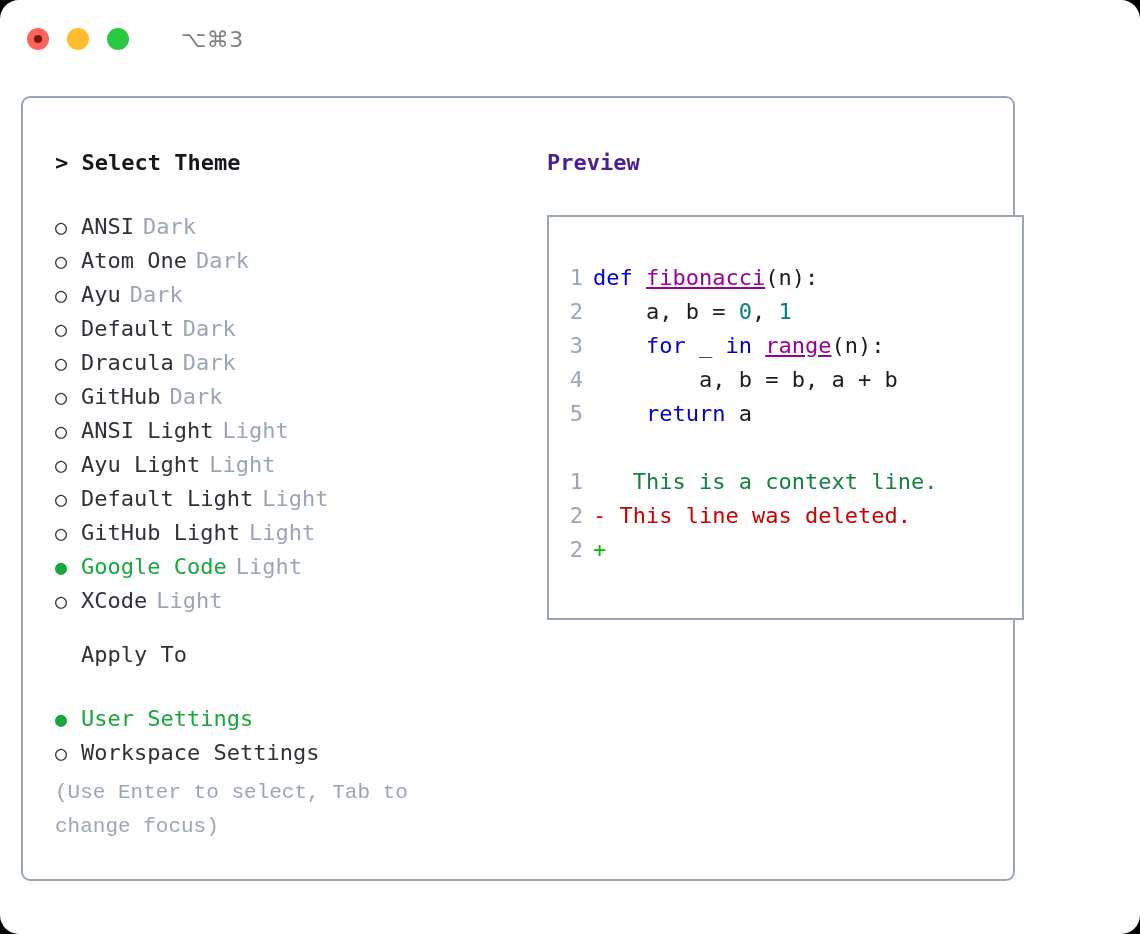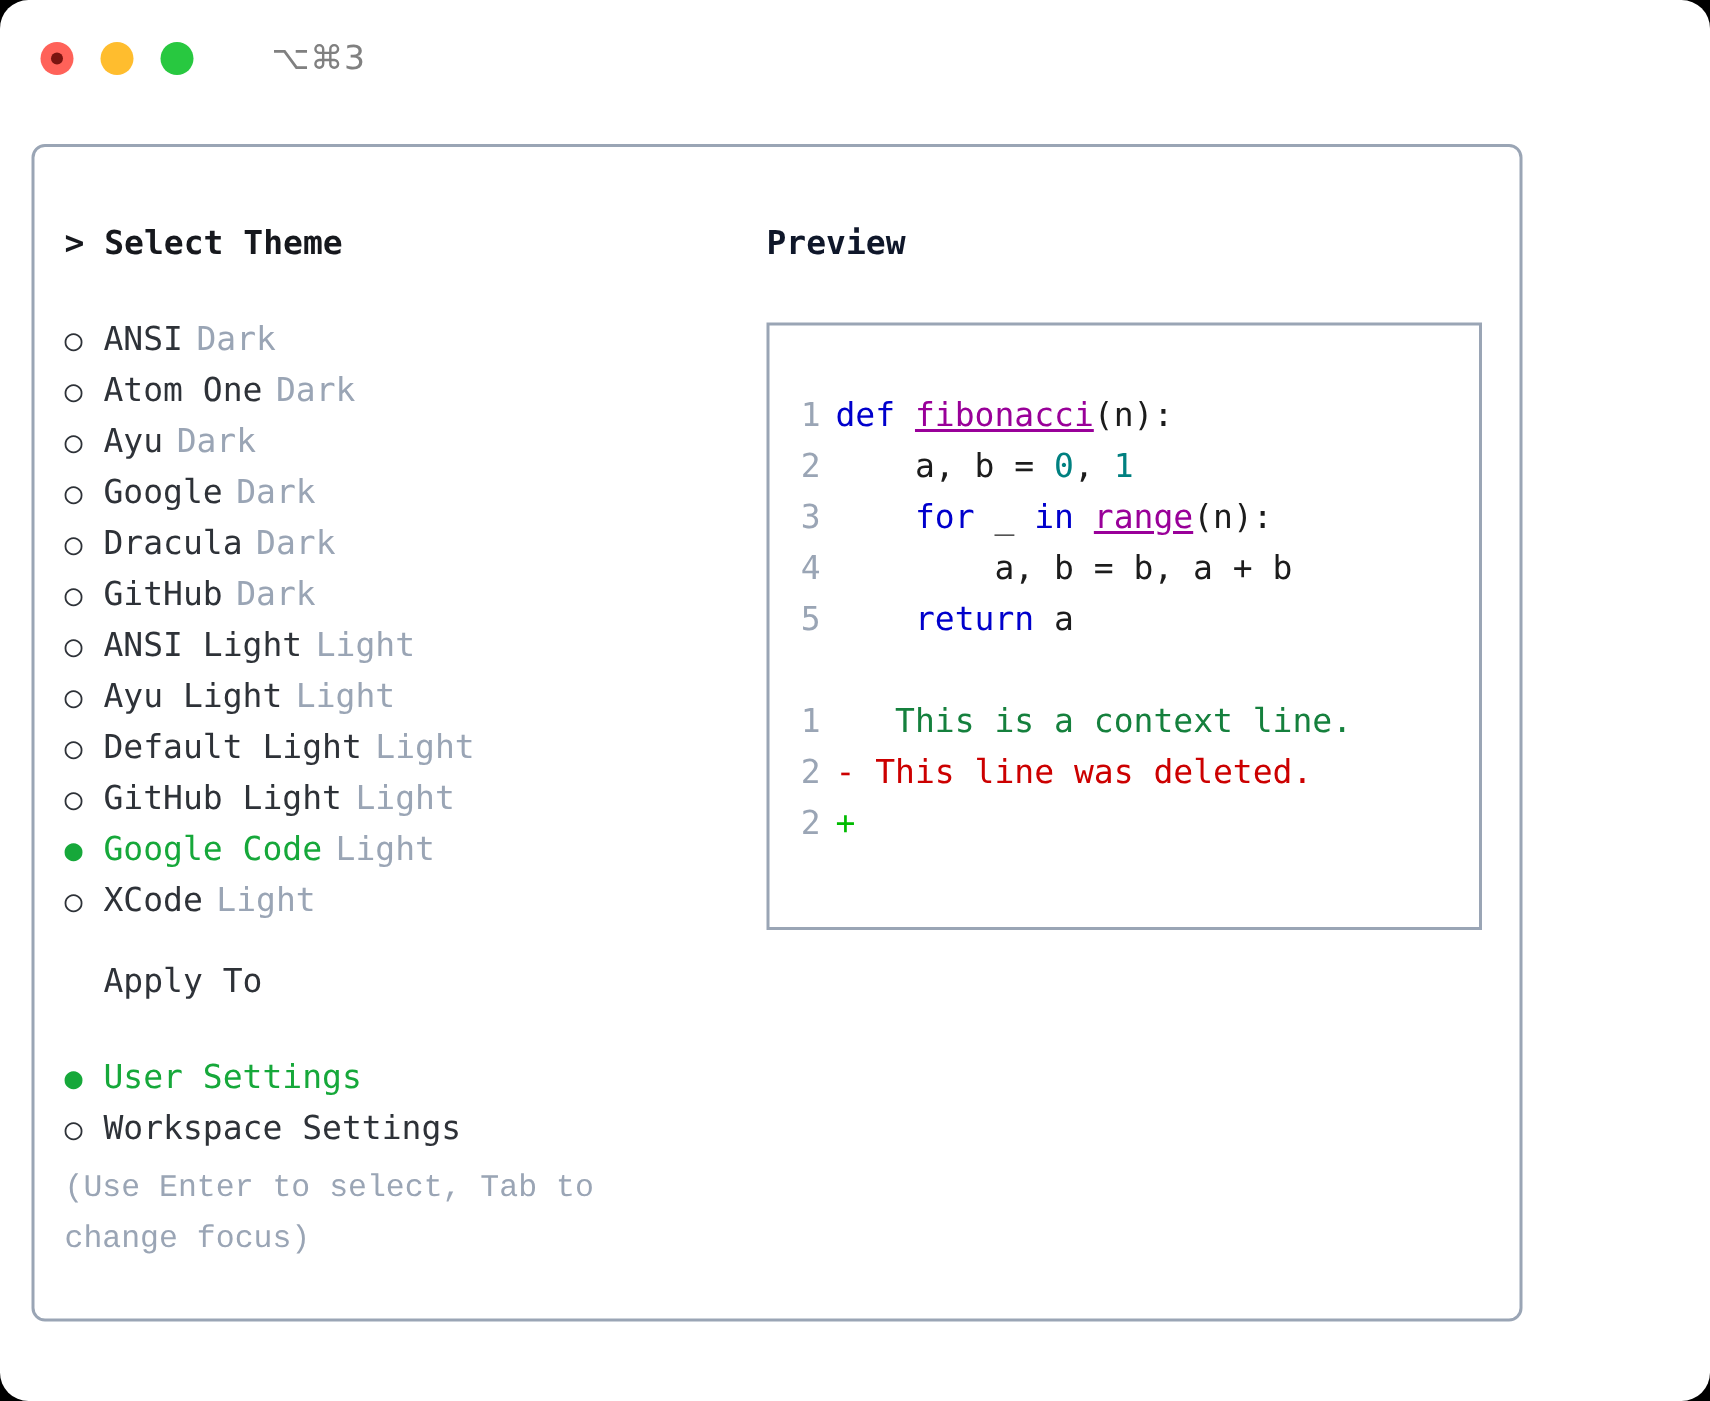--- a/index.html
+++ b/index.html
@@ -57,22 +57,23 @@
   .card {
     position: absolute;
     left: 21px; top: 96px;
     width: 994px; height: 785px;
     border: 2px solid #9aa5b5;
     border-radius: 9px;
     background: #ffffff;
   }
   .card-inner {
     display: flex;
-    padding: 48px 0 0 4px;
+    padding: 48px 0 0 16px;
     height: 100%;
+    gap: 24px;
   }
 
   
   .left-col {
     width: 468px;
     padding-left: 16px;
     flex: none;
   }
   .section-title {
     font-size: 22px;
@@ -125,21 +126,21 @@
   }
 
   
   .right-col {
     flex: 1;
     padding-left: 16px;
   }
   .preview-title {
     font-size: 22px;
     font-weight: bold;
-    color: #0f172a;
+    color: #4c1d95;
     line-height: 34px;
     height: 34px;
     white-space: pre;
   }
   .preview-box {
     margin-top: 35px;
     width: 477px;
     height: 405px;
     border: 2px solid #9aa5b5;
     background: #ffffff;
@@ -192,21 +193,21 @@
     <div class="card-inner">
 
       <div class="left-col">
 
         <div class="section-title">&gt; Select Theme</div>
 
         <div id="theme-list">
             <div class="option-row"><span class="bullet">○</span><span class="opt-label">ANSI</span><span class="opt-variant pad">Dark</span></div>
             <div class="option-row"><span class="bullet">○</span><span class="opt-label">Atom One</span><span class="opt-variant pad">Dark</span></div>
             <div class="option-row"><span class="bullet">○</span><span class="opt-label">Ayu</span><span class="opt-variant pad">Dark</span></div>
-            <div class="option-row"><span class="bullet">○</span><span class="opt-label">Google</span><span class="opt-variant pad">Dark</span></div>
+            <div class="option-row"><span class="bullet">○</span><span class="opt-label">Default</span><span class="opt-variant pad">Dark</span></div>
             <div class="option-row"><span class="bullet">○</span><span class="opt-label">Dracula</span><span class="opt-variant pad">Dark</span></div>
             <div class="option-row"><span class="bullet">○</span><span class="opt-label">GitHub</span><span class="opt-variant pad">Dark</span></div>
             <div class="option-row"><span class="bullet">○</span><span class="opt-label">ANSI Light</span><span class="opt-variant pad">Light</span></div>
             <div class="option-row"><span class="bullet">○</span><span class="opt-label">Ayu Light</span><span class="opt-variant pad">Light</span></div>
             <div class="option-row"><span class="bullet">○</span><span class="opt-label">Default Light</span><span class="opt-variant pad">Light</span></div>
             <div class="option-row"><span class="bullet">○</span><span class="opt-label">GitHub Light</span><span class="opt-variant pad">Light</span></div>
             <div class="option-row selected"><span class="bullet selected">●</span><span class="opt-label">Google Code</span><span class="opt-variant pad">Light</span></div>
             <div class="option-row"><span class="bullet">○</span><span class="opt-label">XCode</span><span class="opt-variant pad">Light</span></div>
           </div>
 

